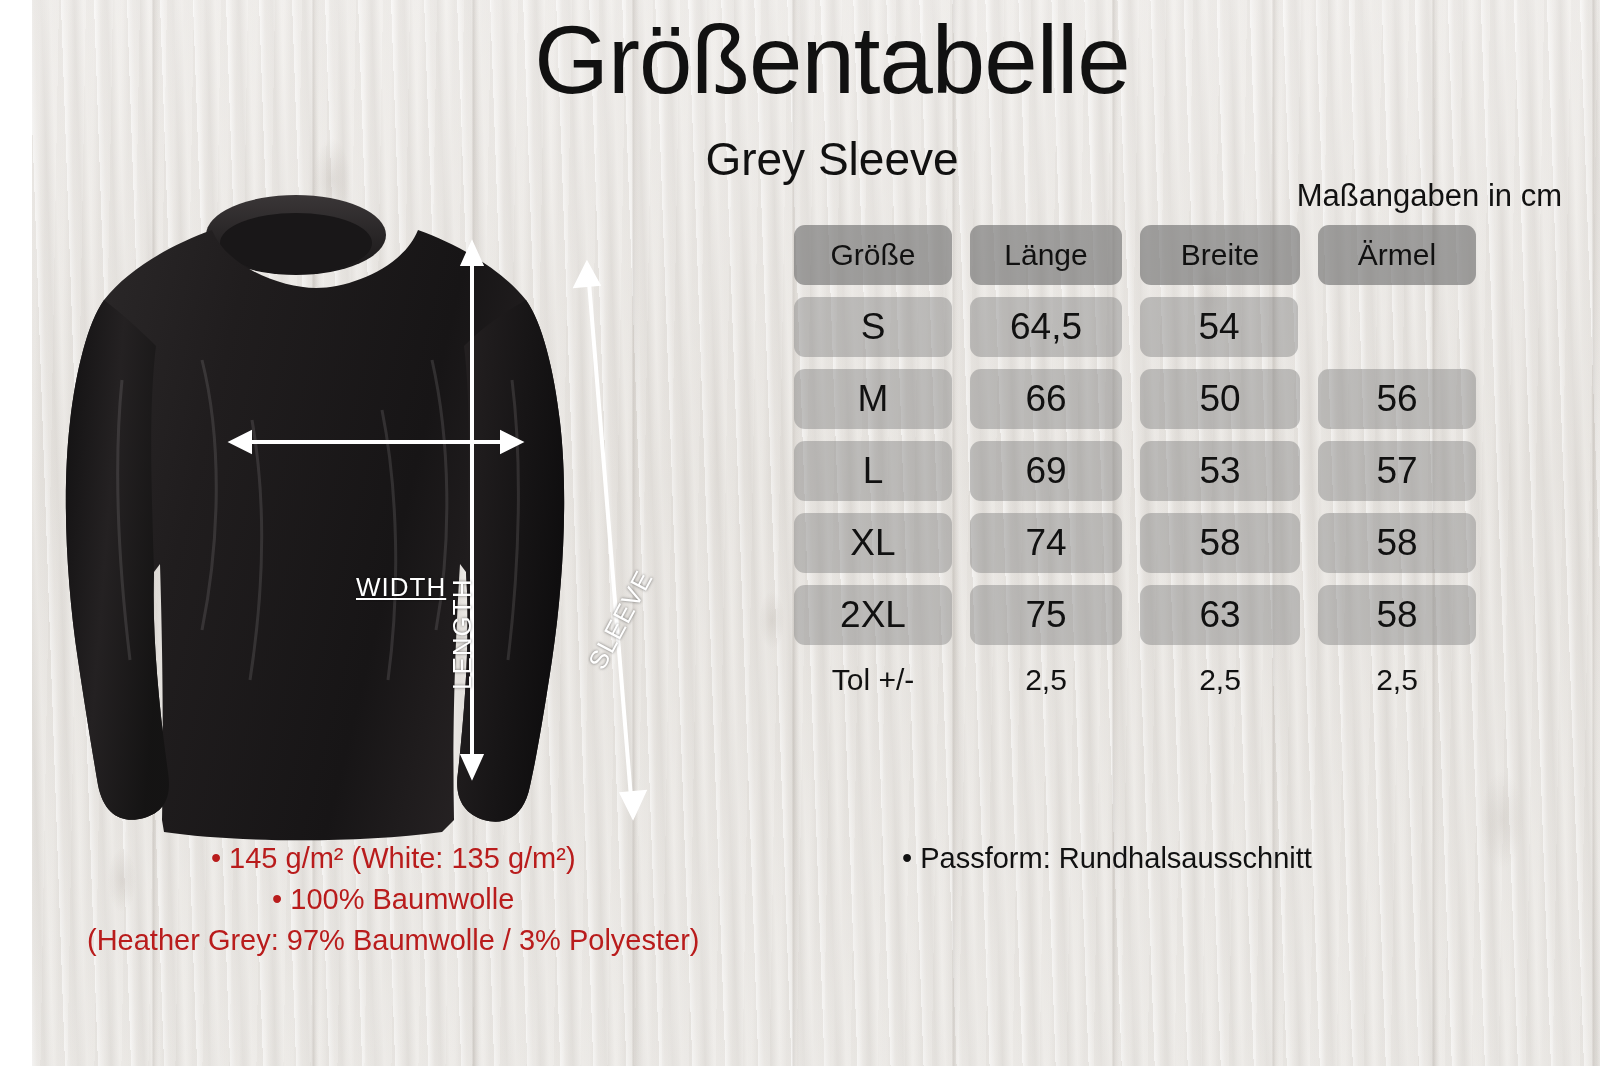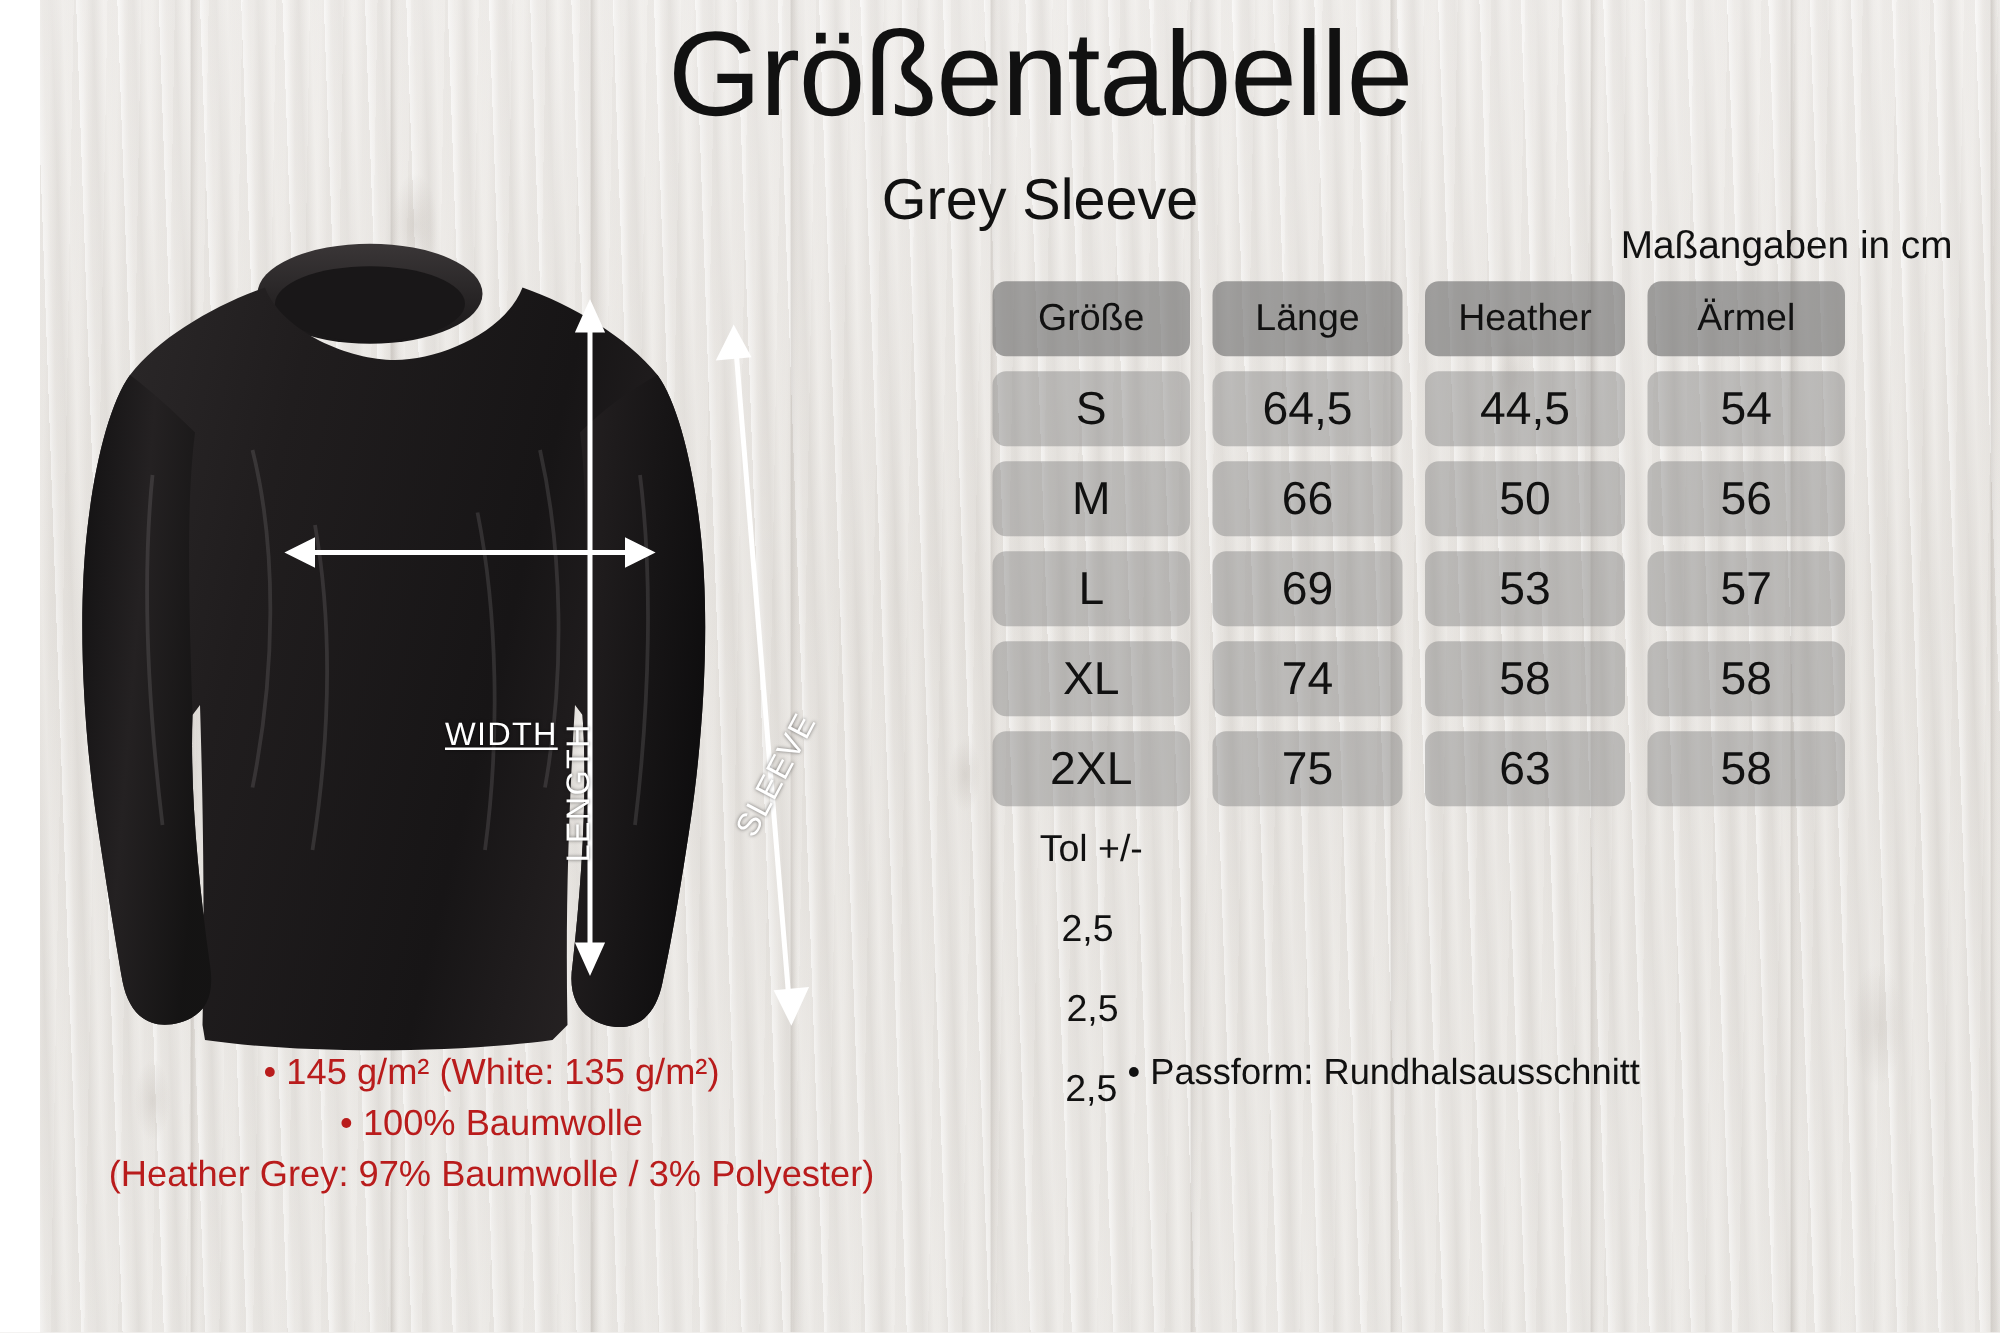--- a/index.html
+++ b/index.html
@@ -120,21 +120,20 @@
   .row.body .cell {
     font-size: 37px;
   }
   .c-size  { width: 158px; }
   .c-len   { width: 152px; }
   .c-wid   { width: 160px; }
   .c-slv   { width: 158px; }
 
   .row.tol {
     margin-top: 4px;
-    flex-direction: column;
   }
   .row.tol .cell {
     background: transparent;
     font-weight: normal;
     font-size: 30px;
     height: 46px;
   }
 
   
   .bullets-left {
@@ -278,28 +277,27 @@
     <div class="meas-label lbl-width">WIDTH</div>
     <div class="meas-label lbl-length">LENGTH</div>
     <div class="meas-label lbl-sleeve">SLEEVE</div>
   </div>
 
   <div class="table">
 
     <div class="row header">
       <div class="cell c-size">Größe</div>
       <div class="cell c-len">Länge</div>
-      <div class="cell c-wid">Heather</div>
+      <div class="cell c-wid">Breite</div>
       <div class="cell c-slv">Ärmel</div>
     </div>
 
     <div class="row body">
       <div class="cell c-size">S</div>
       <div class="cell c-len">64,5</div>
-      <div class="cell c-wid">44,5</div>
       <div class="cell c-slv">54</div>
     </div>
 
     <div class="row body">
       <div class="cell c-size">M</div>
       <div class="cell c-len">66</div>
       <div class="cell c-wid">50</div>
       <div class="cell c-slv">56</div>
     </div>
 

